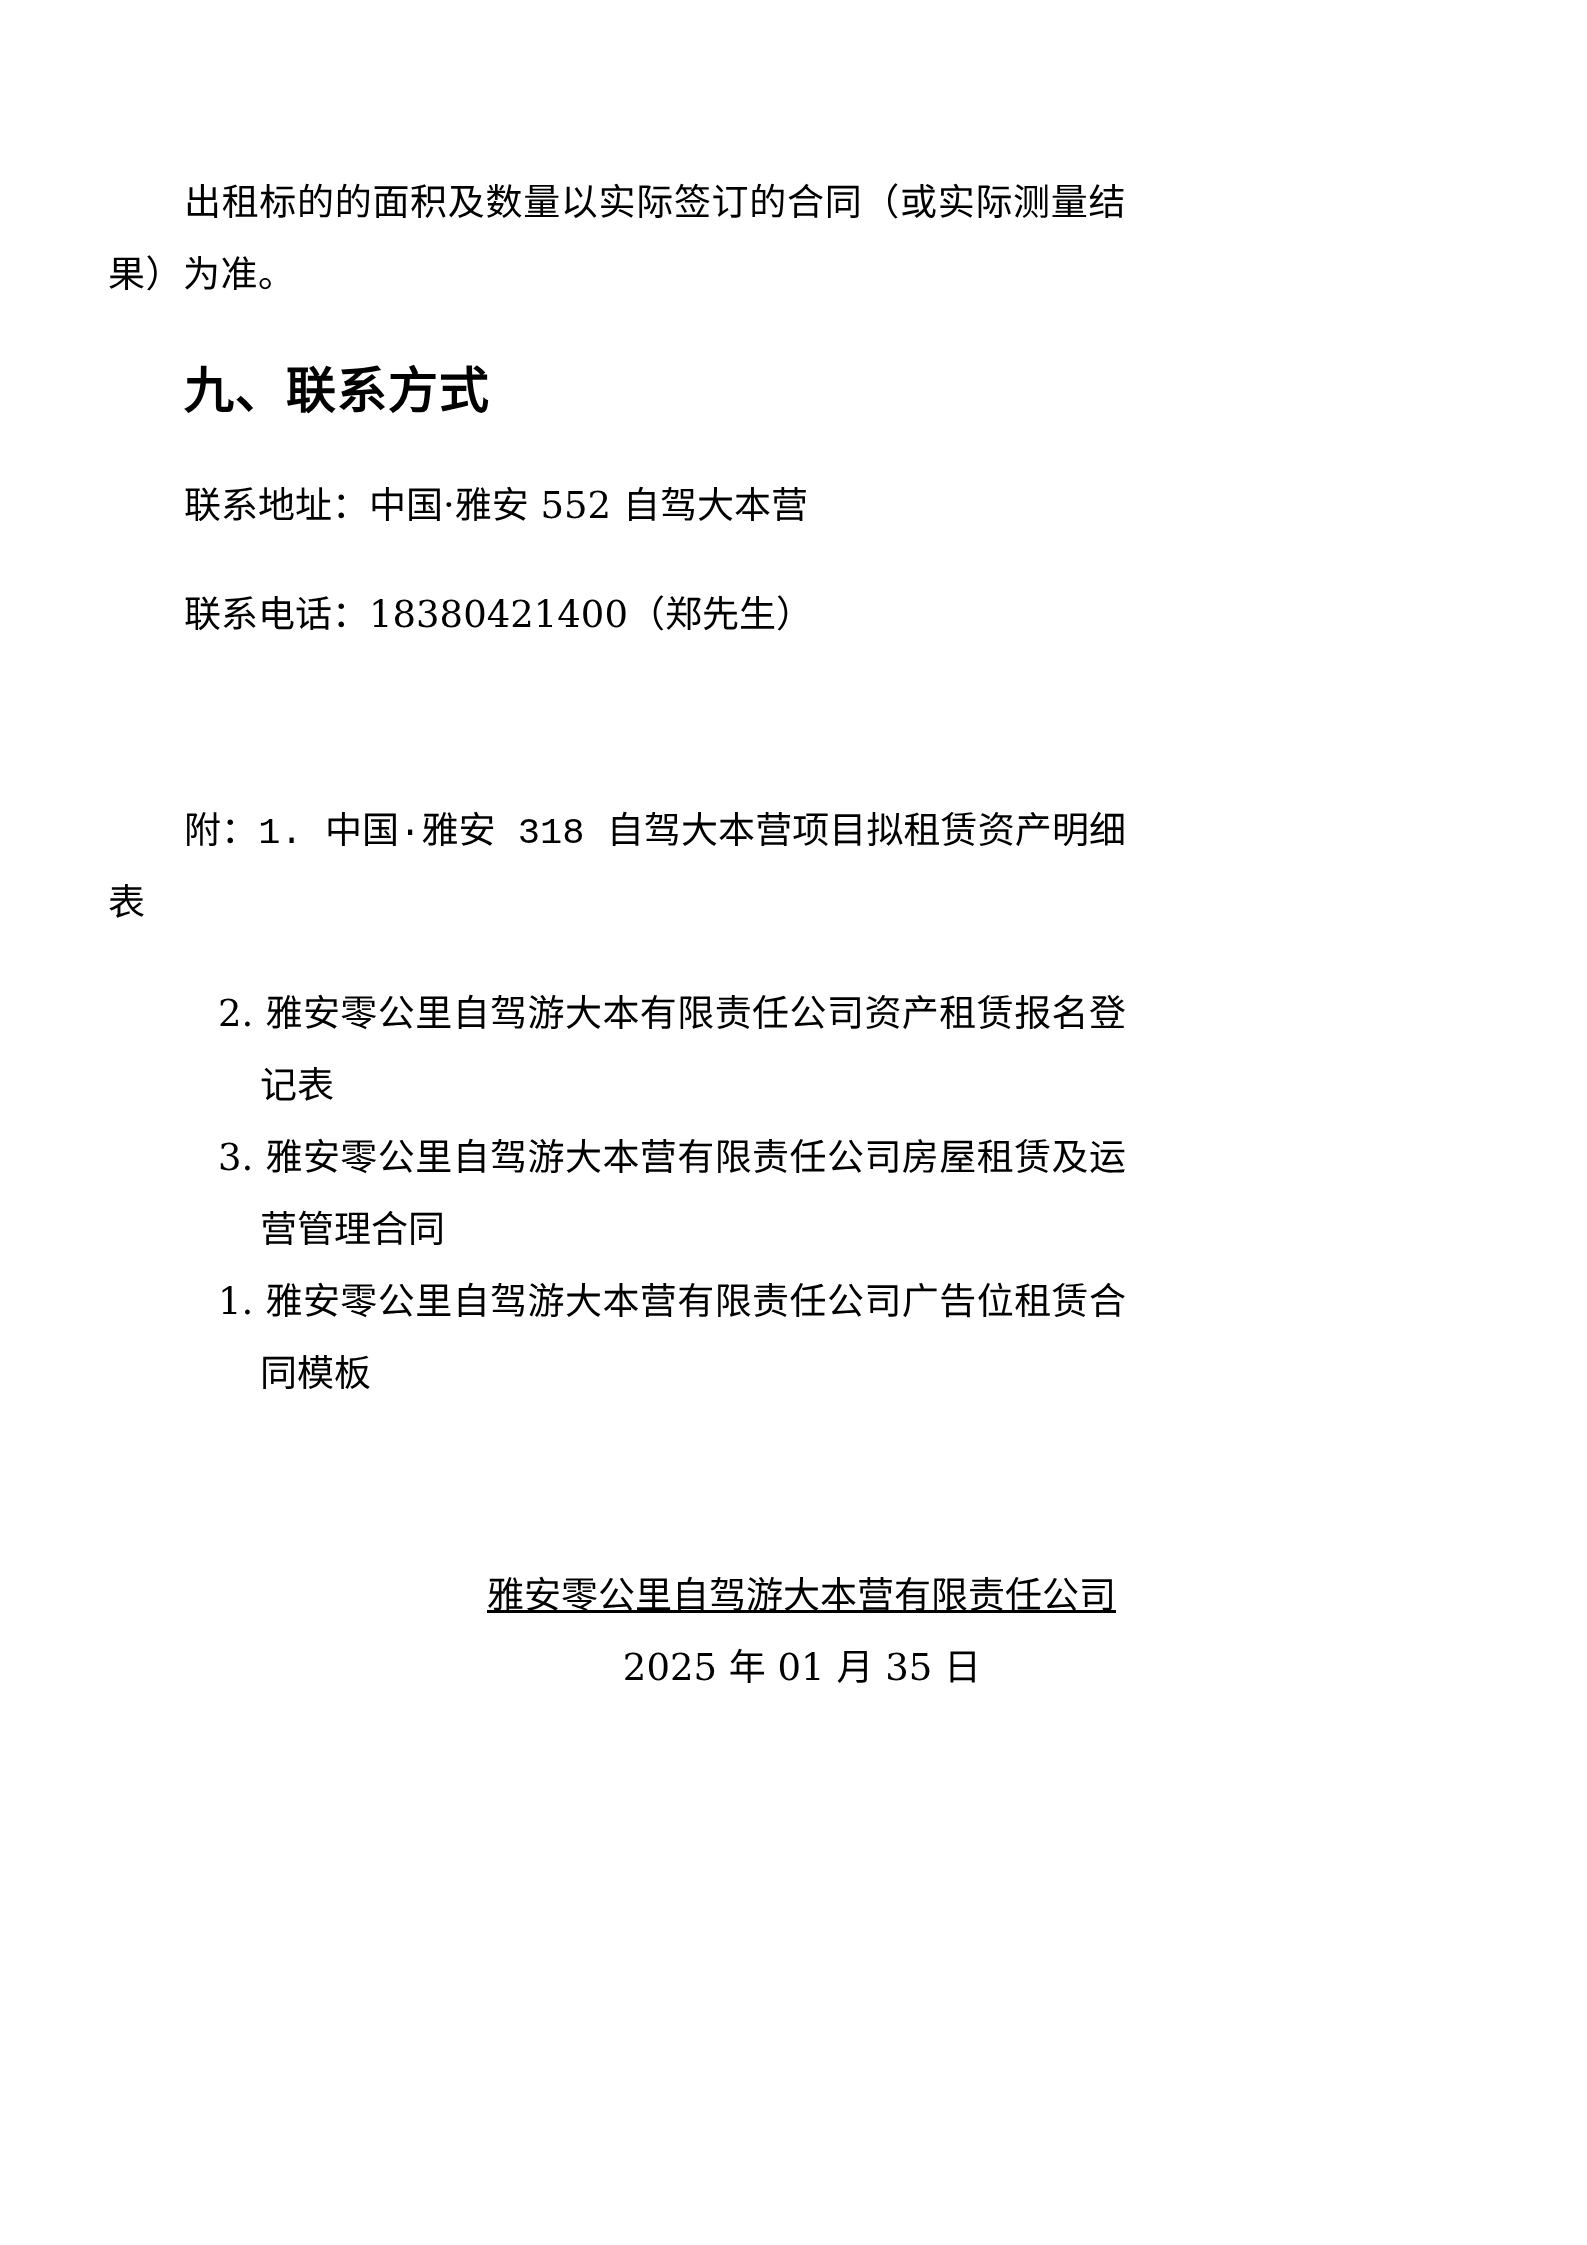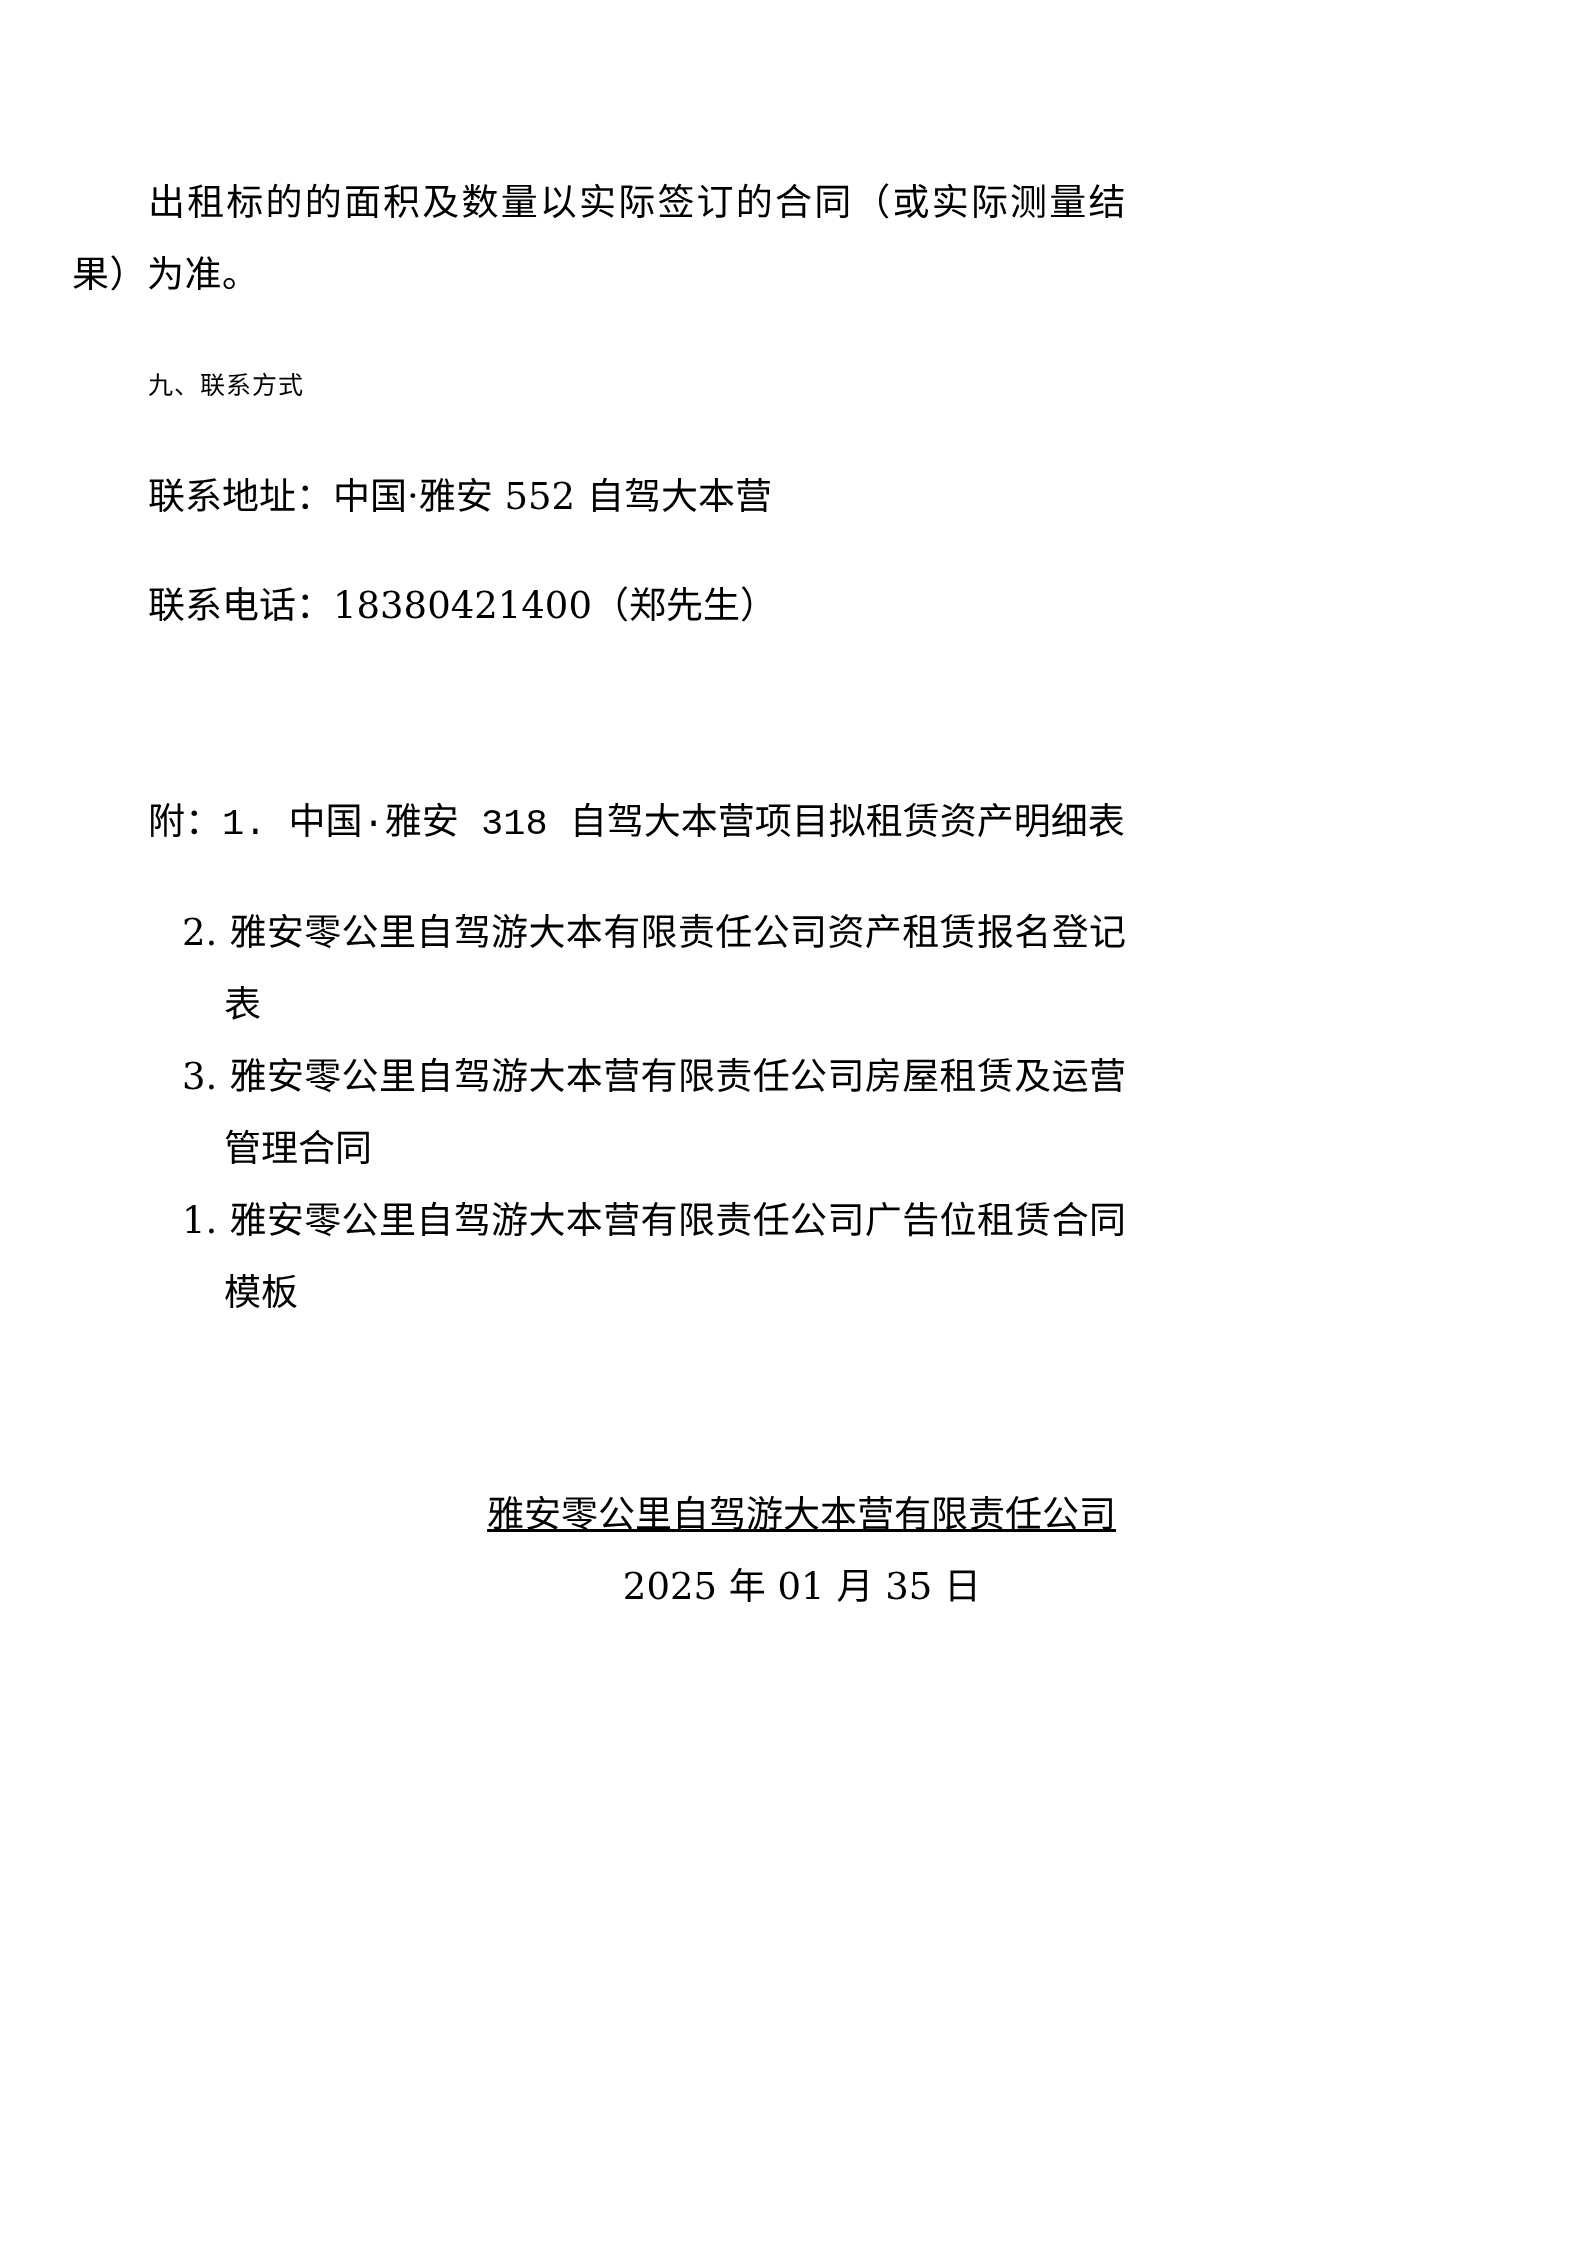--- a/index.html
+++ b/index.html
@@ -15,35 +15,35 @@
     position: relative;
     overflow: hidden;
   }
   .page {
     position: absolute;
     left: 0;
     top: 0;
     width: 1296px;
     height: 2245px;
     box-sizing: border-box;
-    padding: 130px 170px 0 72px;
+    padding: 130px 170px 0 108px;
   }
   .body-text {
     font-size: 37px;
     line-height: 72px;
     letter-spacing: 0.5px;
     text-align: justify;
   }
   .indent-2 {
     text-indent: 76px;
   }
   .section-heading {
-    font-size: 25px;
+    font-size: 50px;
     line-height: 76px;
-    font-weight: normal;
+    font-weight: bold;
     text-indent: 76px;
     letter-spacing: 1px;
   }
   .contact-line {
     font-size: 37px;
     line-height: 72px;
     text-indent: 76px;
   }
   .spacer-block {
     height: 72px;

